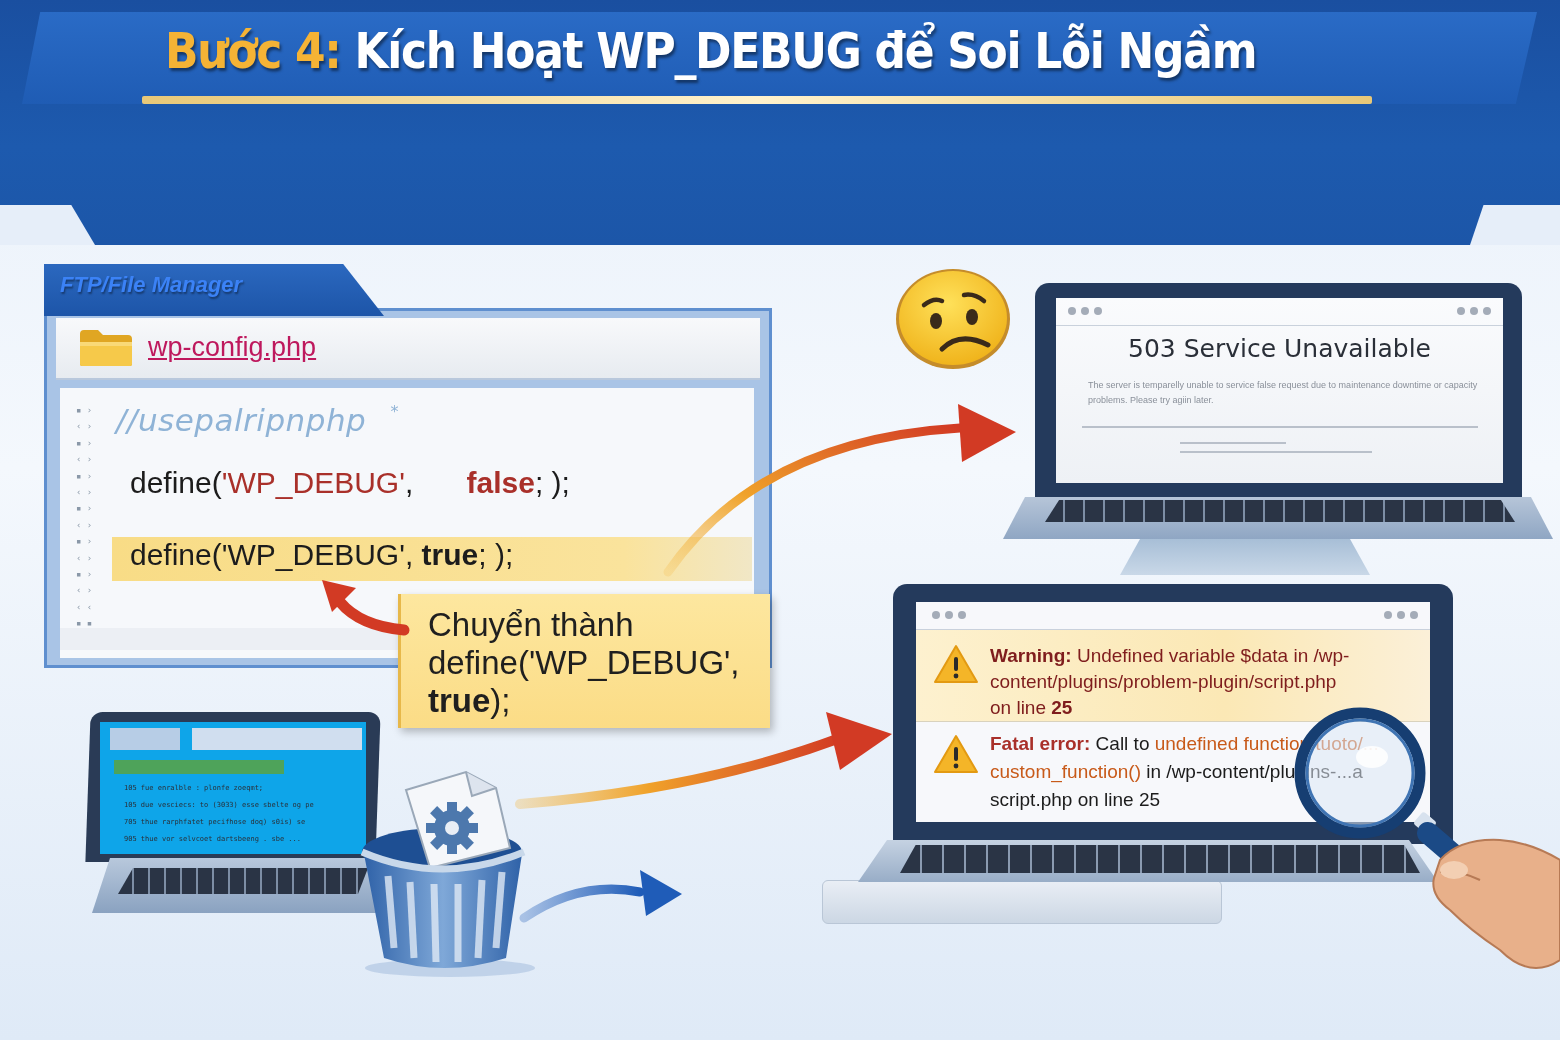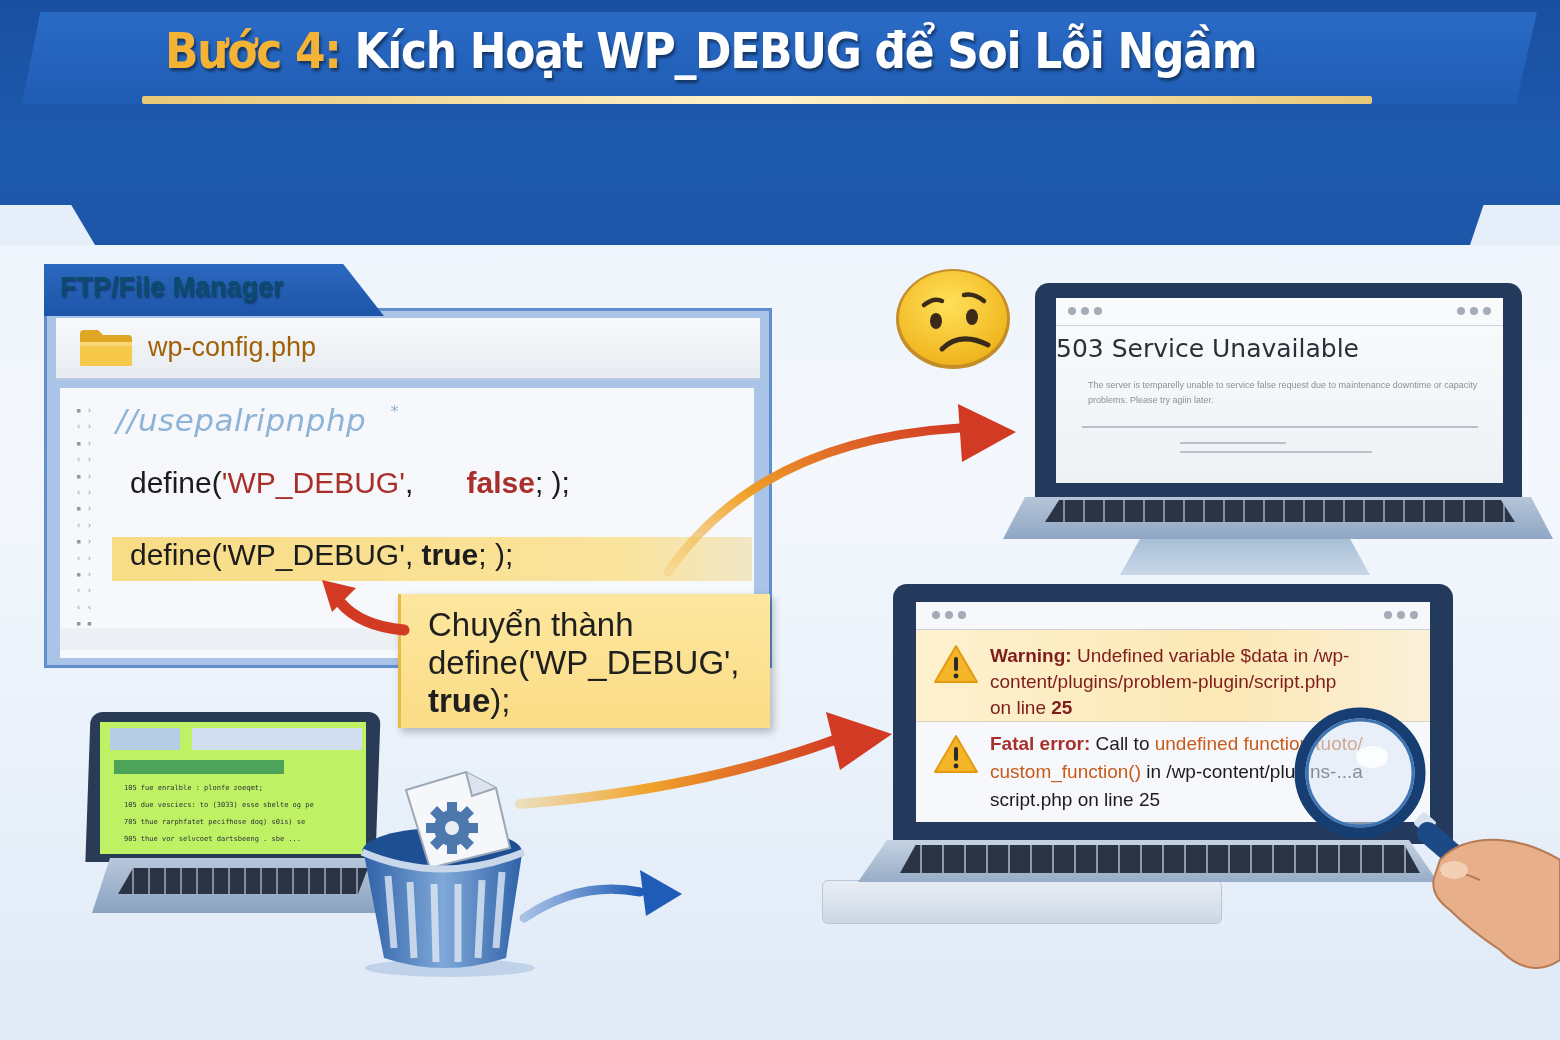--- a/index.html
+++ b/index.html
@@ -46,37 +46,38 @@
   .title .step { color: #f5b335; }
 
   
   .ftp-tab {
     position: absolute; left: 44px; top: 264px; width: 340px; height: 52px;
     background: linear-gradient(180deg, #2b68bf, #1d55a8);
     clip-path: polygon(0 0, 88% 0, 100% 100%, 0 100%);
   }
   .ftp-tab-label {
     position: absolute; left: 60px; top: 272px;
-    font-size: 27px; font-weight: bold; color: #0c4a6e;
+    font-size: 22px; font-weight: bold; color: #3b82f6;
     text-shadow: 1px 2px 2px rgba(0,0,0,.4);
+    font-style: italic;
   }
   .ftp-window {
     position: absolute; left: 44px; top: 308px; width: 728px; height: 360px;
     background: #a9c4e6; border: 3px solid #5f8fcf;
   }
   .file-row {
     position: absolute; left: 56px; top: 318px; width: 704px; height: 62px;
     background: linear-gradient(180deg, #f8f9fb, #e7ebf0);
     border-bottom: 2px solid #b9c8dc;
   }
   .folder-icon {
     position: absolute; left: 78px; top: 328px; width: 56px; height: 40px;
   }
   .file-name {
-    position: absolute; left: 148px; top: 332px; font-size: 27px; color: #a16207;
+    position: absolute; left: 148px; top: 332px; font-size: 27px; color: #be185d; text-decoration: underline;
   }
   .code-area {
     position: absolute; left: 60px; top: 388px; width: 694px; height: 270px;
     background: #f6f8fb;
   }
   .gutter {
     position: absolute; left: 76px; top: 402px; width: 30px; height: 250px;
     font-size: 9px; line-height: 16.4px; color: #8a98a8;
     font-family: "DejaVu Sans Mono", monospace;
   }
@@ -122,21 +123,21 @@
     position: absolute; left: 1056px; top: 298px; width: 447px; height: 185px;
     background: linear-gradient(180deg, #fafbfd, #eef1f5);
   }
   .browser-bar {
     position: absolute; left: 0; top: 0; width: 100%; height: 28px;
     border-bottom: 1px solid #c9d1dc;
   }
   .dots { position: absolute; top: 9px; display: flex; gap: 5px; }
   .dots span { width: 8px; height: 8px; border-radius: 50%; background: #a4acb8; display: block; }
   .err503-title {
-    position: absolute; left: 0; width: 100%; top: 36px; 
+    position: absolute; left: 0; width: 100%; top: 36px; text-align: center;
     font-size: 25px; color: #2a2f38; font-family: "DejaVu Sans", sans-serif;
   }
   .err503-body {
     position: absolute; left: 32px; top: 80px; width: 390px;
     font-size: 9px; line-height: 15px; color: #8a909a;
   }
   .err503-line { position: absolute; height: 2px; background: #b9c0ca; }
   .laptop1-base {
     position: absolute; left: 1003px; top: 497px; width: 550px; height: 42px;
     background: linear-gradient(180deg, #b6c5d8, #8fa6c3);
@@ -204,21 +205,21 @@
   .hand { position: absolute; left: 1420px; top: 820px; width: 140px; height: 160px; }
 
   
   .laptop3-lid {
     position: absolute; left: 88px; top: 712px; width: 290px; height: 150px;
     background: #2a3b56; border-radius: 12px 12px 0 0;
     transform: skewX(-2deg);
   }
   .laptop3-screen {
     position: absolute; left: 100px; top: 722px; width: 266px; height: 132px;
-    background: #bef264;
+    background: #0ea5e9;
   }
   .l3-tabs { position: absolute; left: 10px; top: 6px; width: 70px; height: 22px; background: #b7cde6; }
   .l3-addr { position: absolute; left: 92px; top: 6px; width: 170px; height: 22px; background: #d0deef; }
   .l3-green { position: absolute; left: 14px; top: 38px; width: 170px; height: 14px; background: #4ea35a; }
   .l3-lines {
     position: absolute; left: 24px; top: 58px; width: 240px;
     font-size: 7px; line-height: 17px; color: #2a2f38;
     font-family: "DejaVu Sans Mono", monospace; white-space: nowrap; overflow: hidden;
   }
   .laptop3-base {

